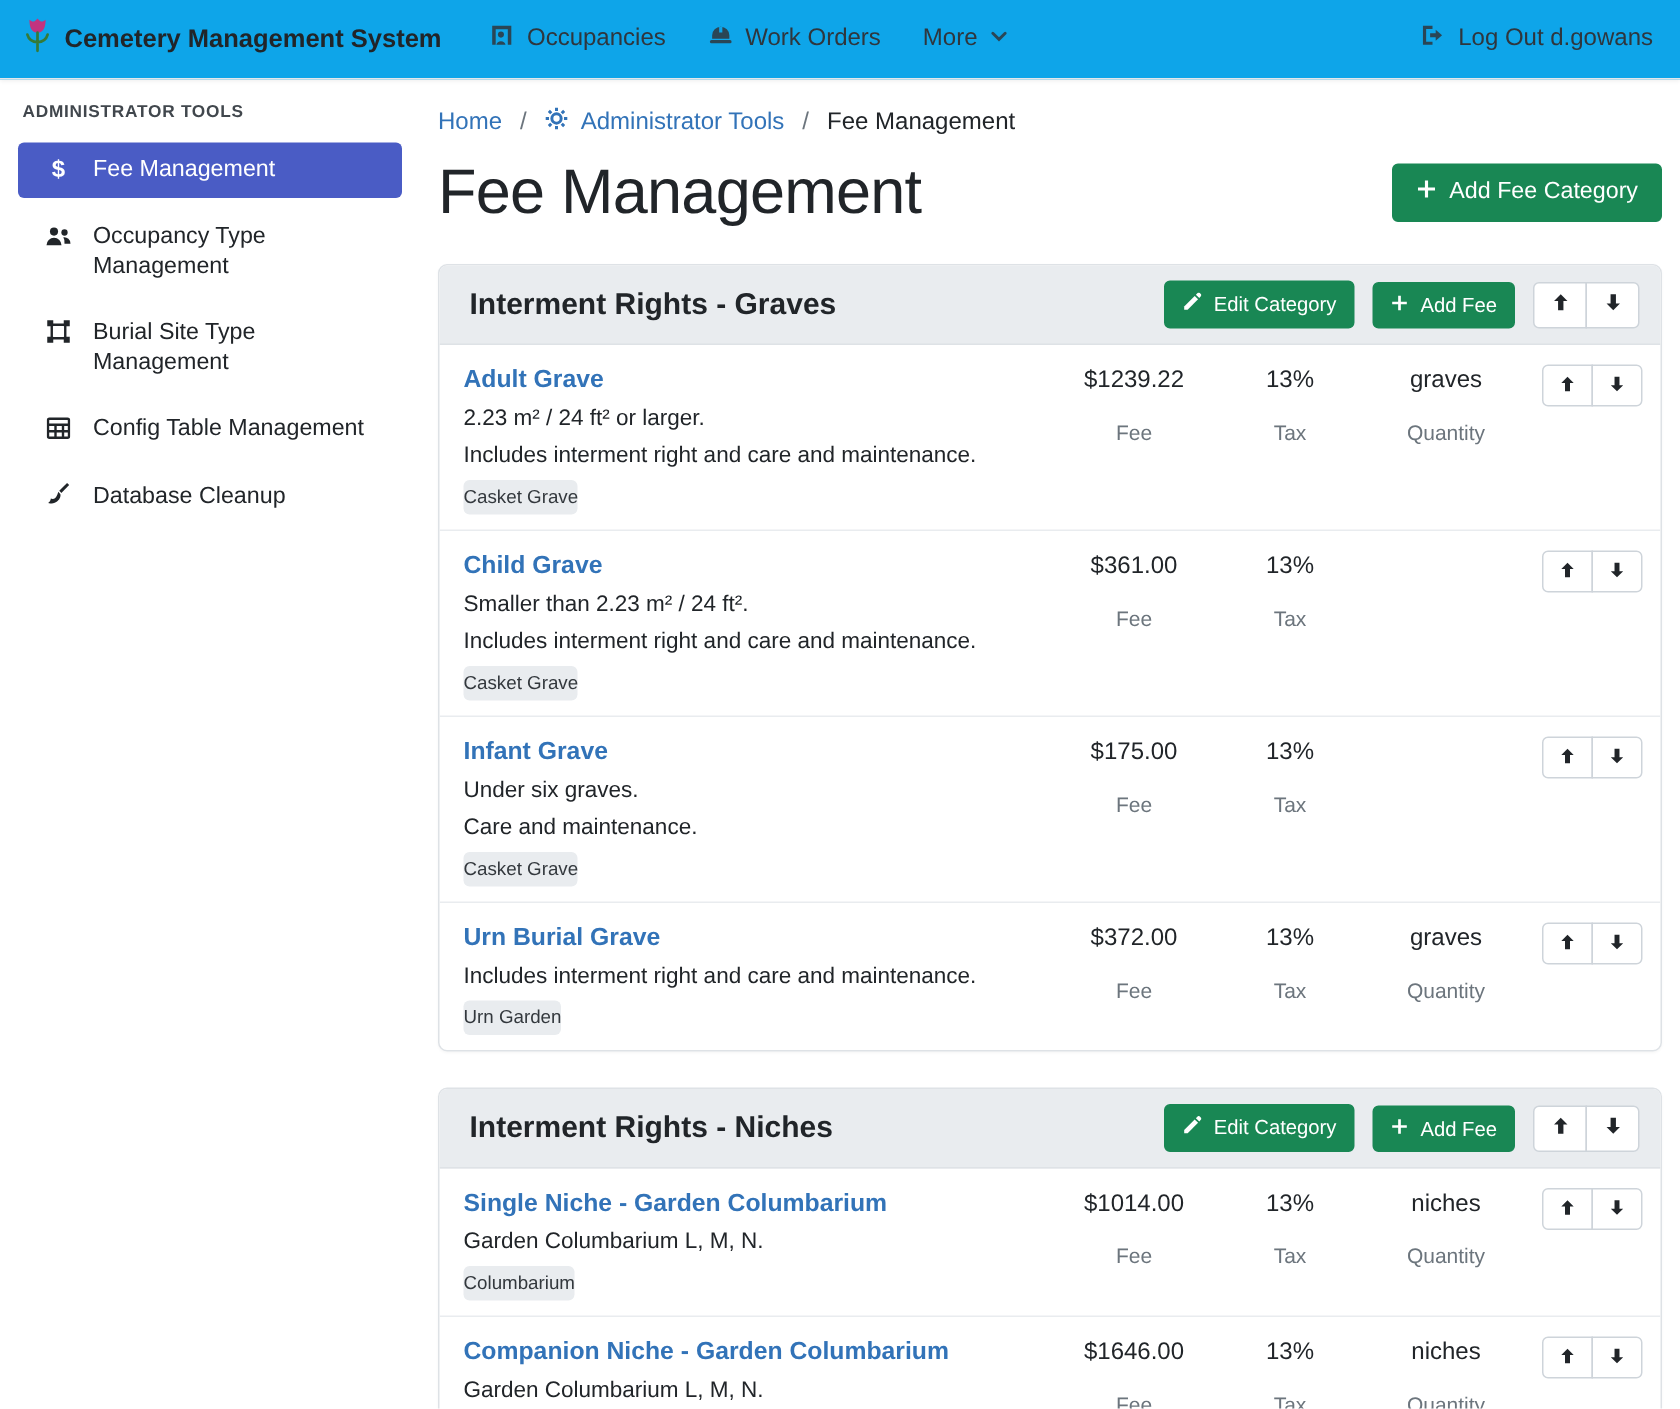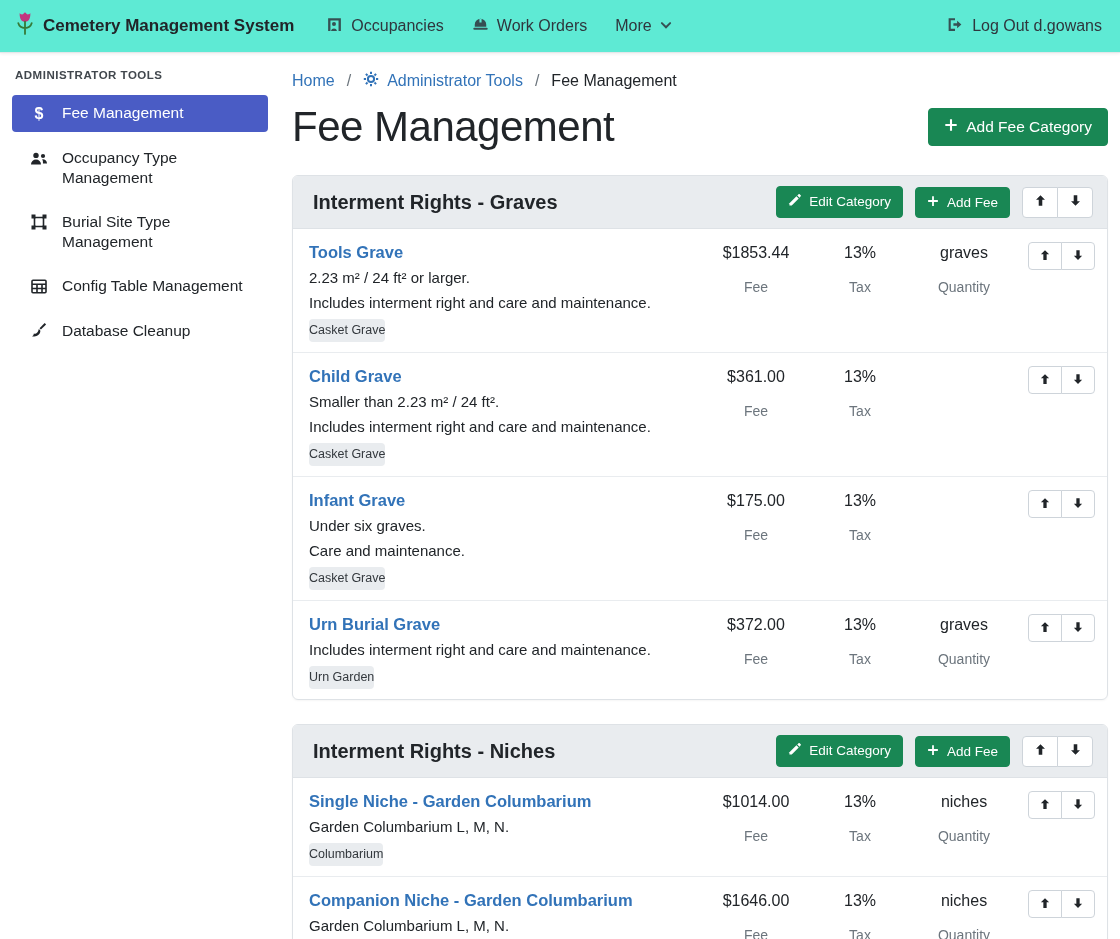--- a/index.html
+++ b/index.html
@@ -15,21 +15,21 @@
   html,body{margin:0;padding:0;}
   body{
     width:1120px;height:939px;overflow:hidden;background:#fff;
     font-family:"Liberation Sans","DejaVu Sans",sans-serif;color:var(--text);
   }
   a{text-decoration:none;color:inherit;cursor:pointer;}
   button{font-family:inherit;cursor:pointer;}
 
   
   .navbar{
-    height:53px;background:#5eead4;border-bottom:1px solid #e4e7ea;
+    height:53px;background:#0ea5e9;border-bottom:1px solid #e4e7ea;
     box-shadow:0 1px 3px rgba(0,0,0,.07);
     display:flex;align-items:center;padding:0 16px;position:relative;z-index:5;text-align:right;
   }
   .brand{display:flex;align-items:center;gap:9px;font-weight:bold;font-size:17px;color:var(--text);}
   .nav-links{display:flex;align-items:center;margin-left:18px;}
   .nav-link{display:flex;align-items:center;gap:8px;padding:8px 14px;font-size:16px;color:#2f363d;}
   .nav-link svg{opacity:.85;}
   .nav-spacer{flex:1;}
   .logout{padding-right:2px;}
 
@@ -274,29 +274,29 @@
         <button class="btn-arrow">
           <span><svg width="13" height="13" viewBox="0 0 16 16" fill="currentColor">
                     <path d="M8 14.5 L2.5 9 H5.8 V1.5 H10.2 V9 H13.5 Z"></path>
                   </svg></span>
         </button>
       </div>
     </div>
     <div>
   <div class="fee-row">
     <div class="fee-main">
-      <div class="fee-name">Tools Grave</div>
+      <div class="fee-name">Adult Grave</div>
       <div>
                   <div class="fee-desc">2.23 m² / 24 ft² or larger.</div>
                   <div class="fee-desc">Includes interment right and care and maintenance.</div>
                 </div>
       <span class="fee-tag">Casket Grave</span>
     </div>
     <div class="fee-col">
-      <div class="val">$1853.44</div>
+      <div class="val">$1239.22</div>
       <div class="lbl">Fee</div>
     </div>
     <div class="fee-col">
       <div class="val">13%</div>
       <div class="lbl">Tax</div>
     </div>
     <div class="fee-col">
       <div class="val">graves</div>
       <div class="lbl">Quantity</div>
     </div>

